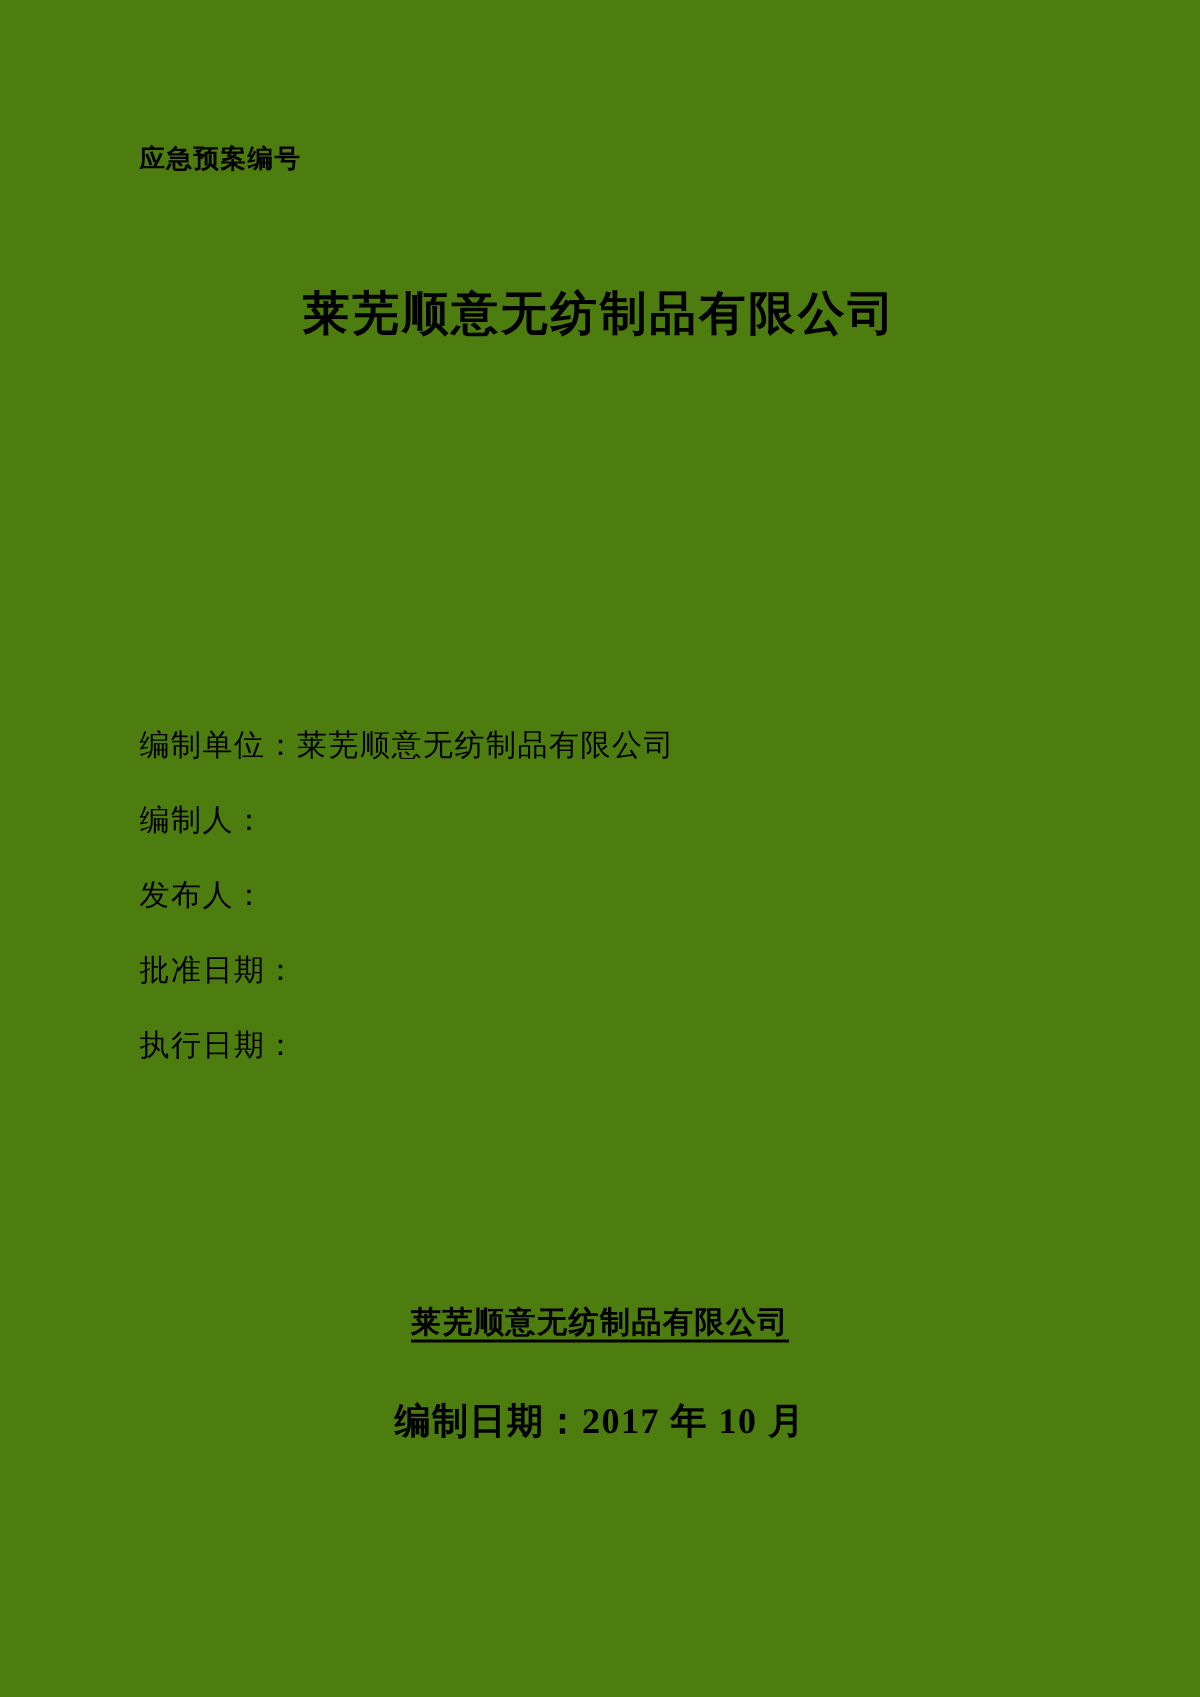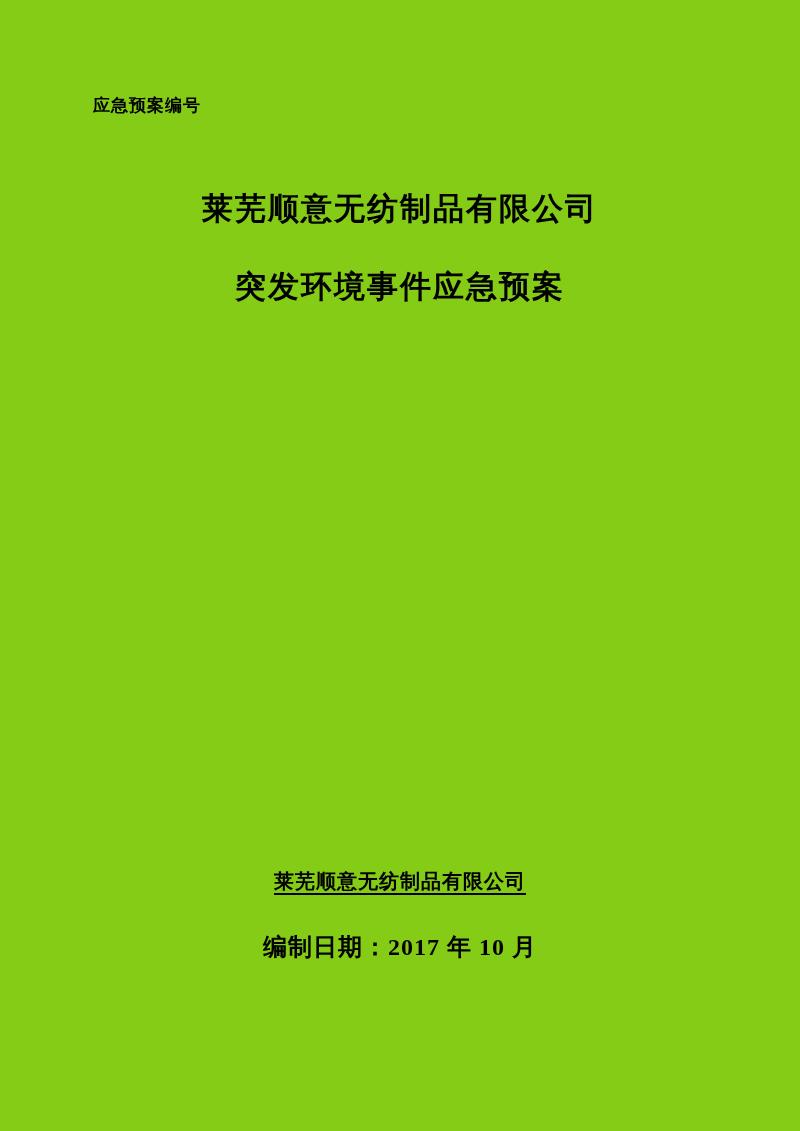--- a/index.html
+++ b/index.html
@@ -12,21 +12,21 @@
     height: 1131px;
     font-family: "Liberation Serif", "DejaVu Serif", serif;
     color: #000000;
     position: relative;
     overflow: hidden;
   }
   .page {
     position: relative;
     width: 800px;
     height: 1131px;
-    background: #84cc16;
+    background: #4d7c0f;
     box-sizing: border-box;
   }
 
   
   .plan-number {
     position: absolute;
     left: 93px;
     top: 94px;
     font-family: "Liberation Sans", "DejaVu Sans", sans-serif;
     font-weight: bold;
@@ -99,22 +99,28 @@
 </style>
 </head>
 <body>
 
 <div class="page">
 
   <div class="plan-number">应急预案编号</div>
 
   <div class="title-block">
     <div class="title-line">莱芜顺意无纺制品有限公司</div>
-    <div class="title-line second">突发环境事件应急预案</div>
   </div>
 
+  <div class="fields">
+    <div class="field-row">编制单位：莱芜顺意无纺制品有限公司</div>
+    <div class="field-row">编制人：</div>
+    <div class="field-row">发布人：</div>
+    <div class="field-row">批准日期：</div>
+    <div class="field-row">执行日期：</div>
+  </div>
 
   <div class="footer">
     <div class="footer-company">莱芜顺意无纺制品有限公司</div>
     <div class="footer-date">编制日期：2017 年 10 月</div>
   </div>
 
 </div>
 
 </body></html>

